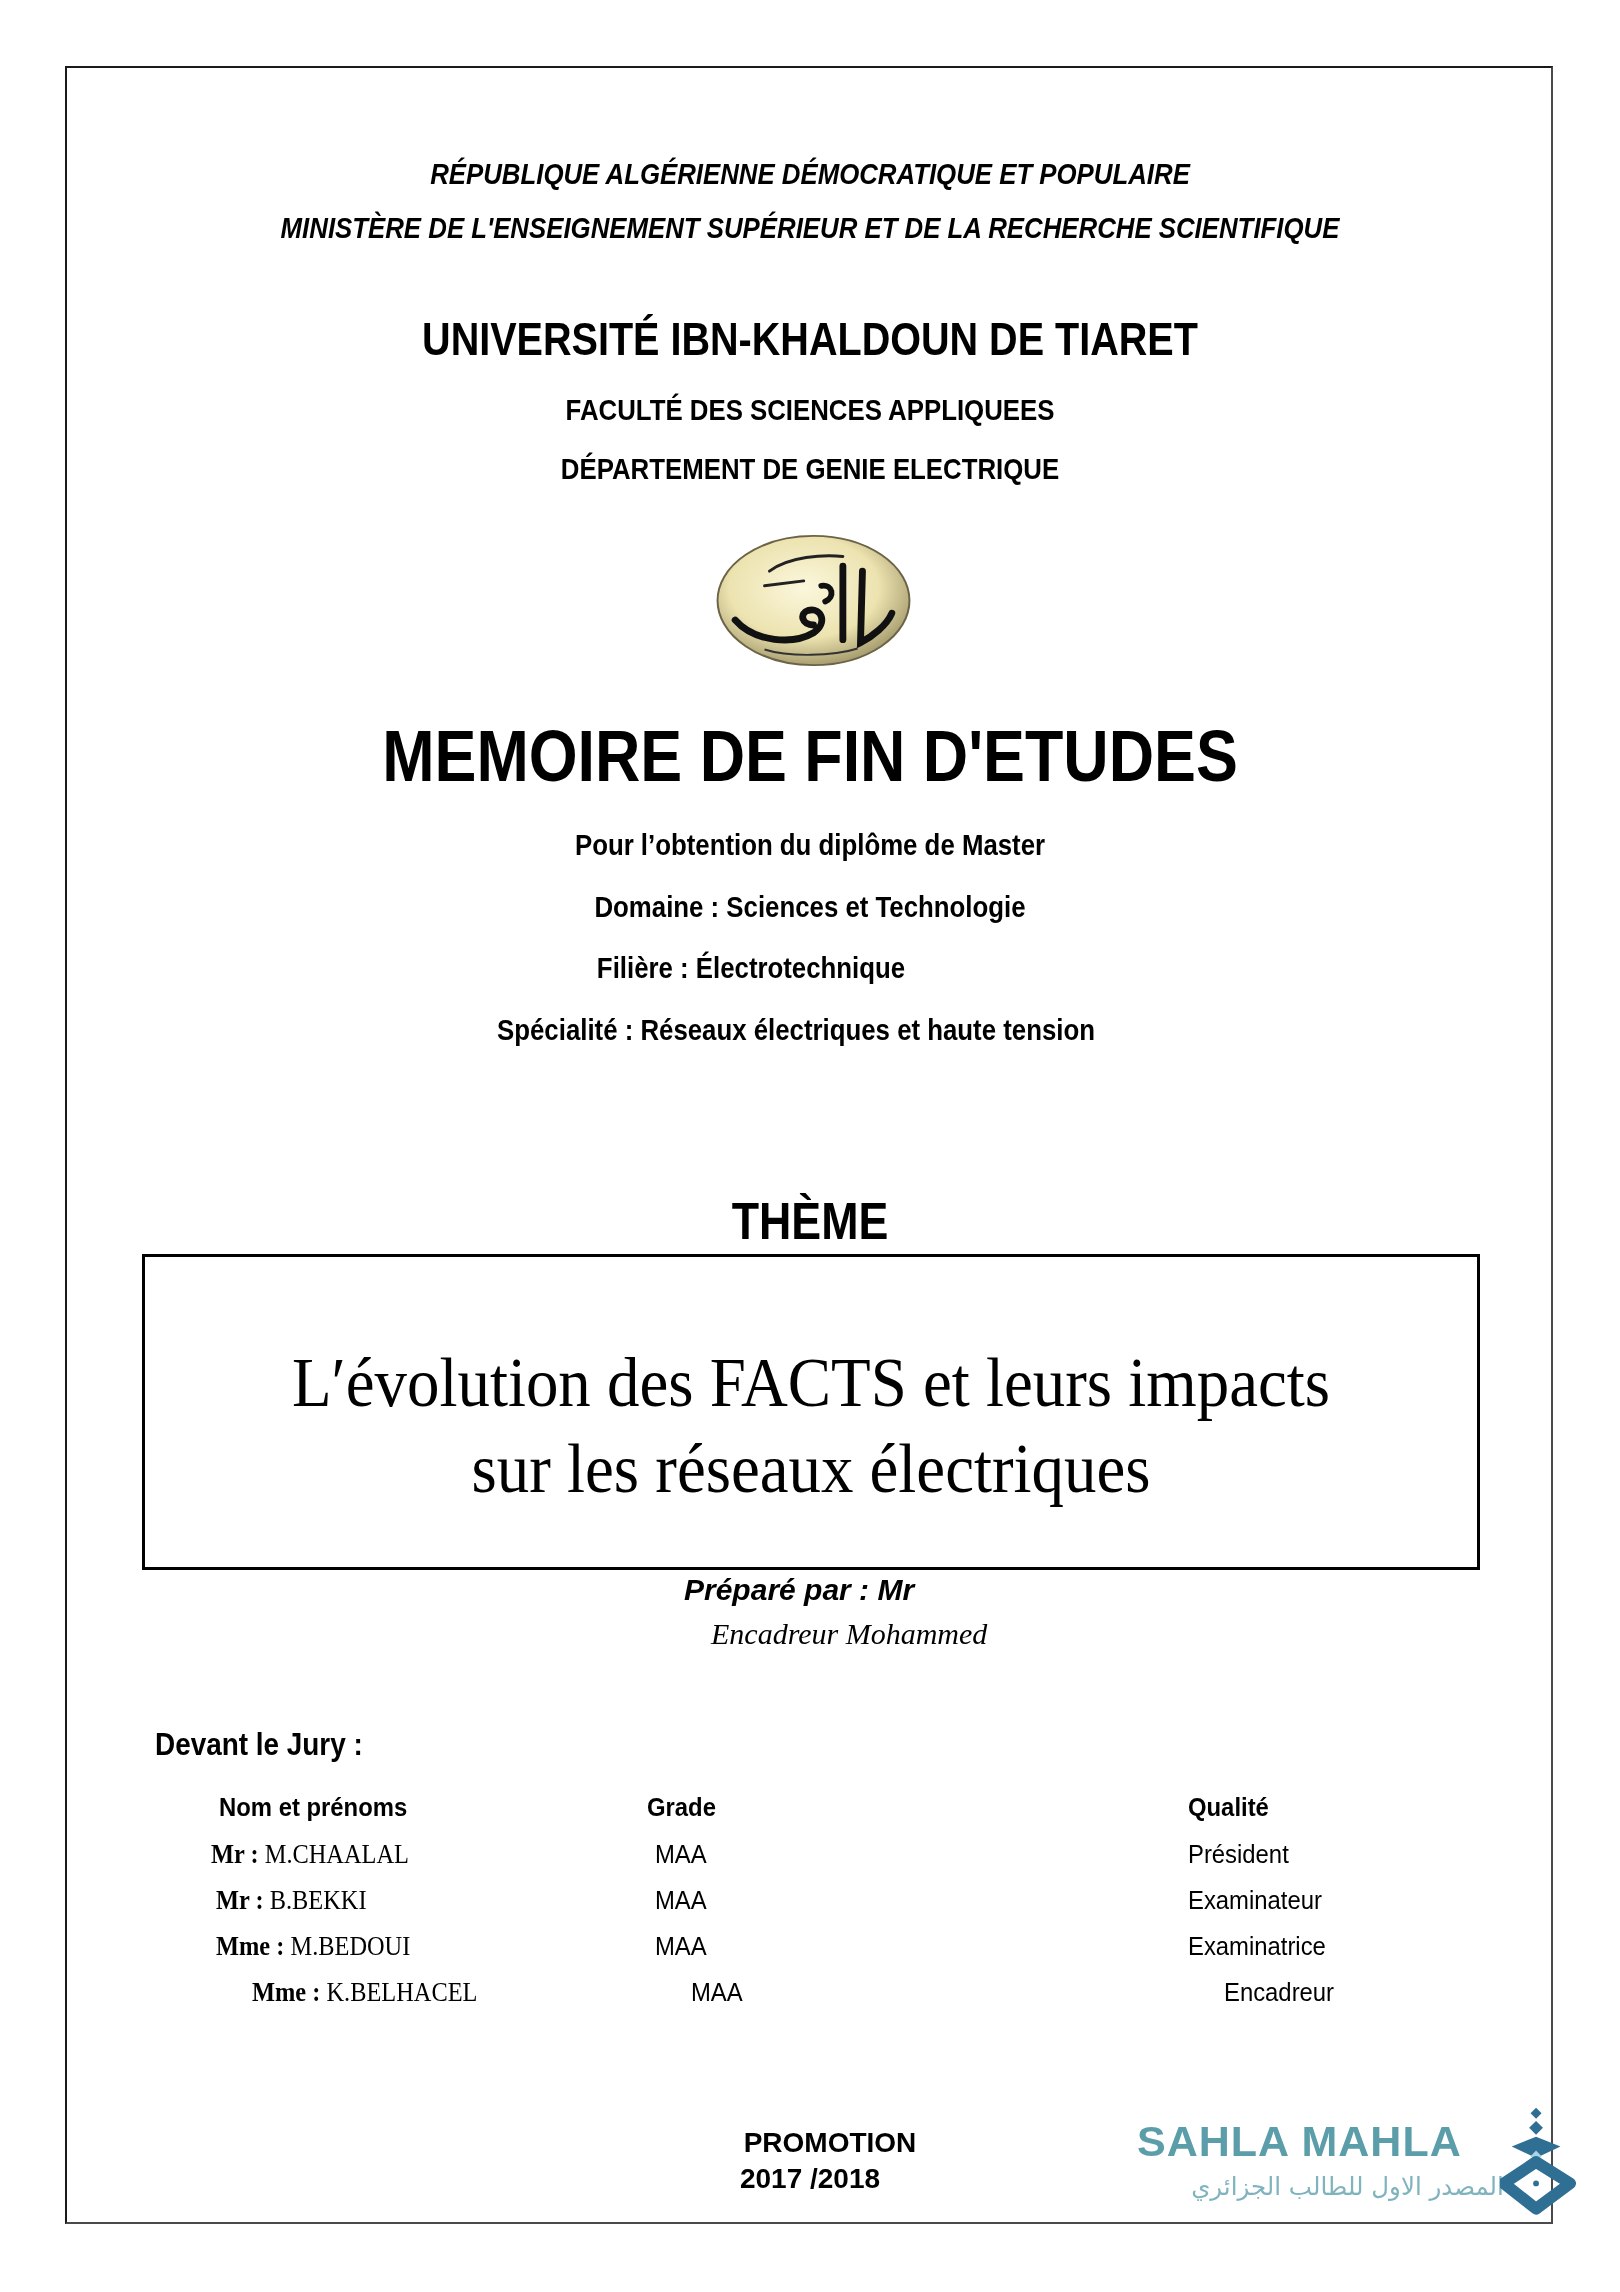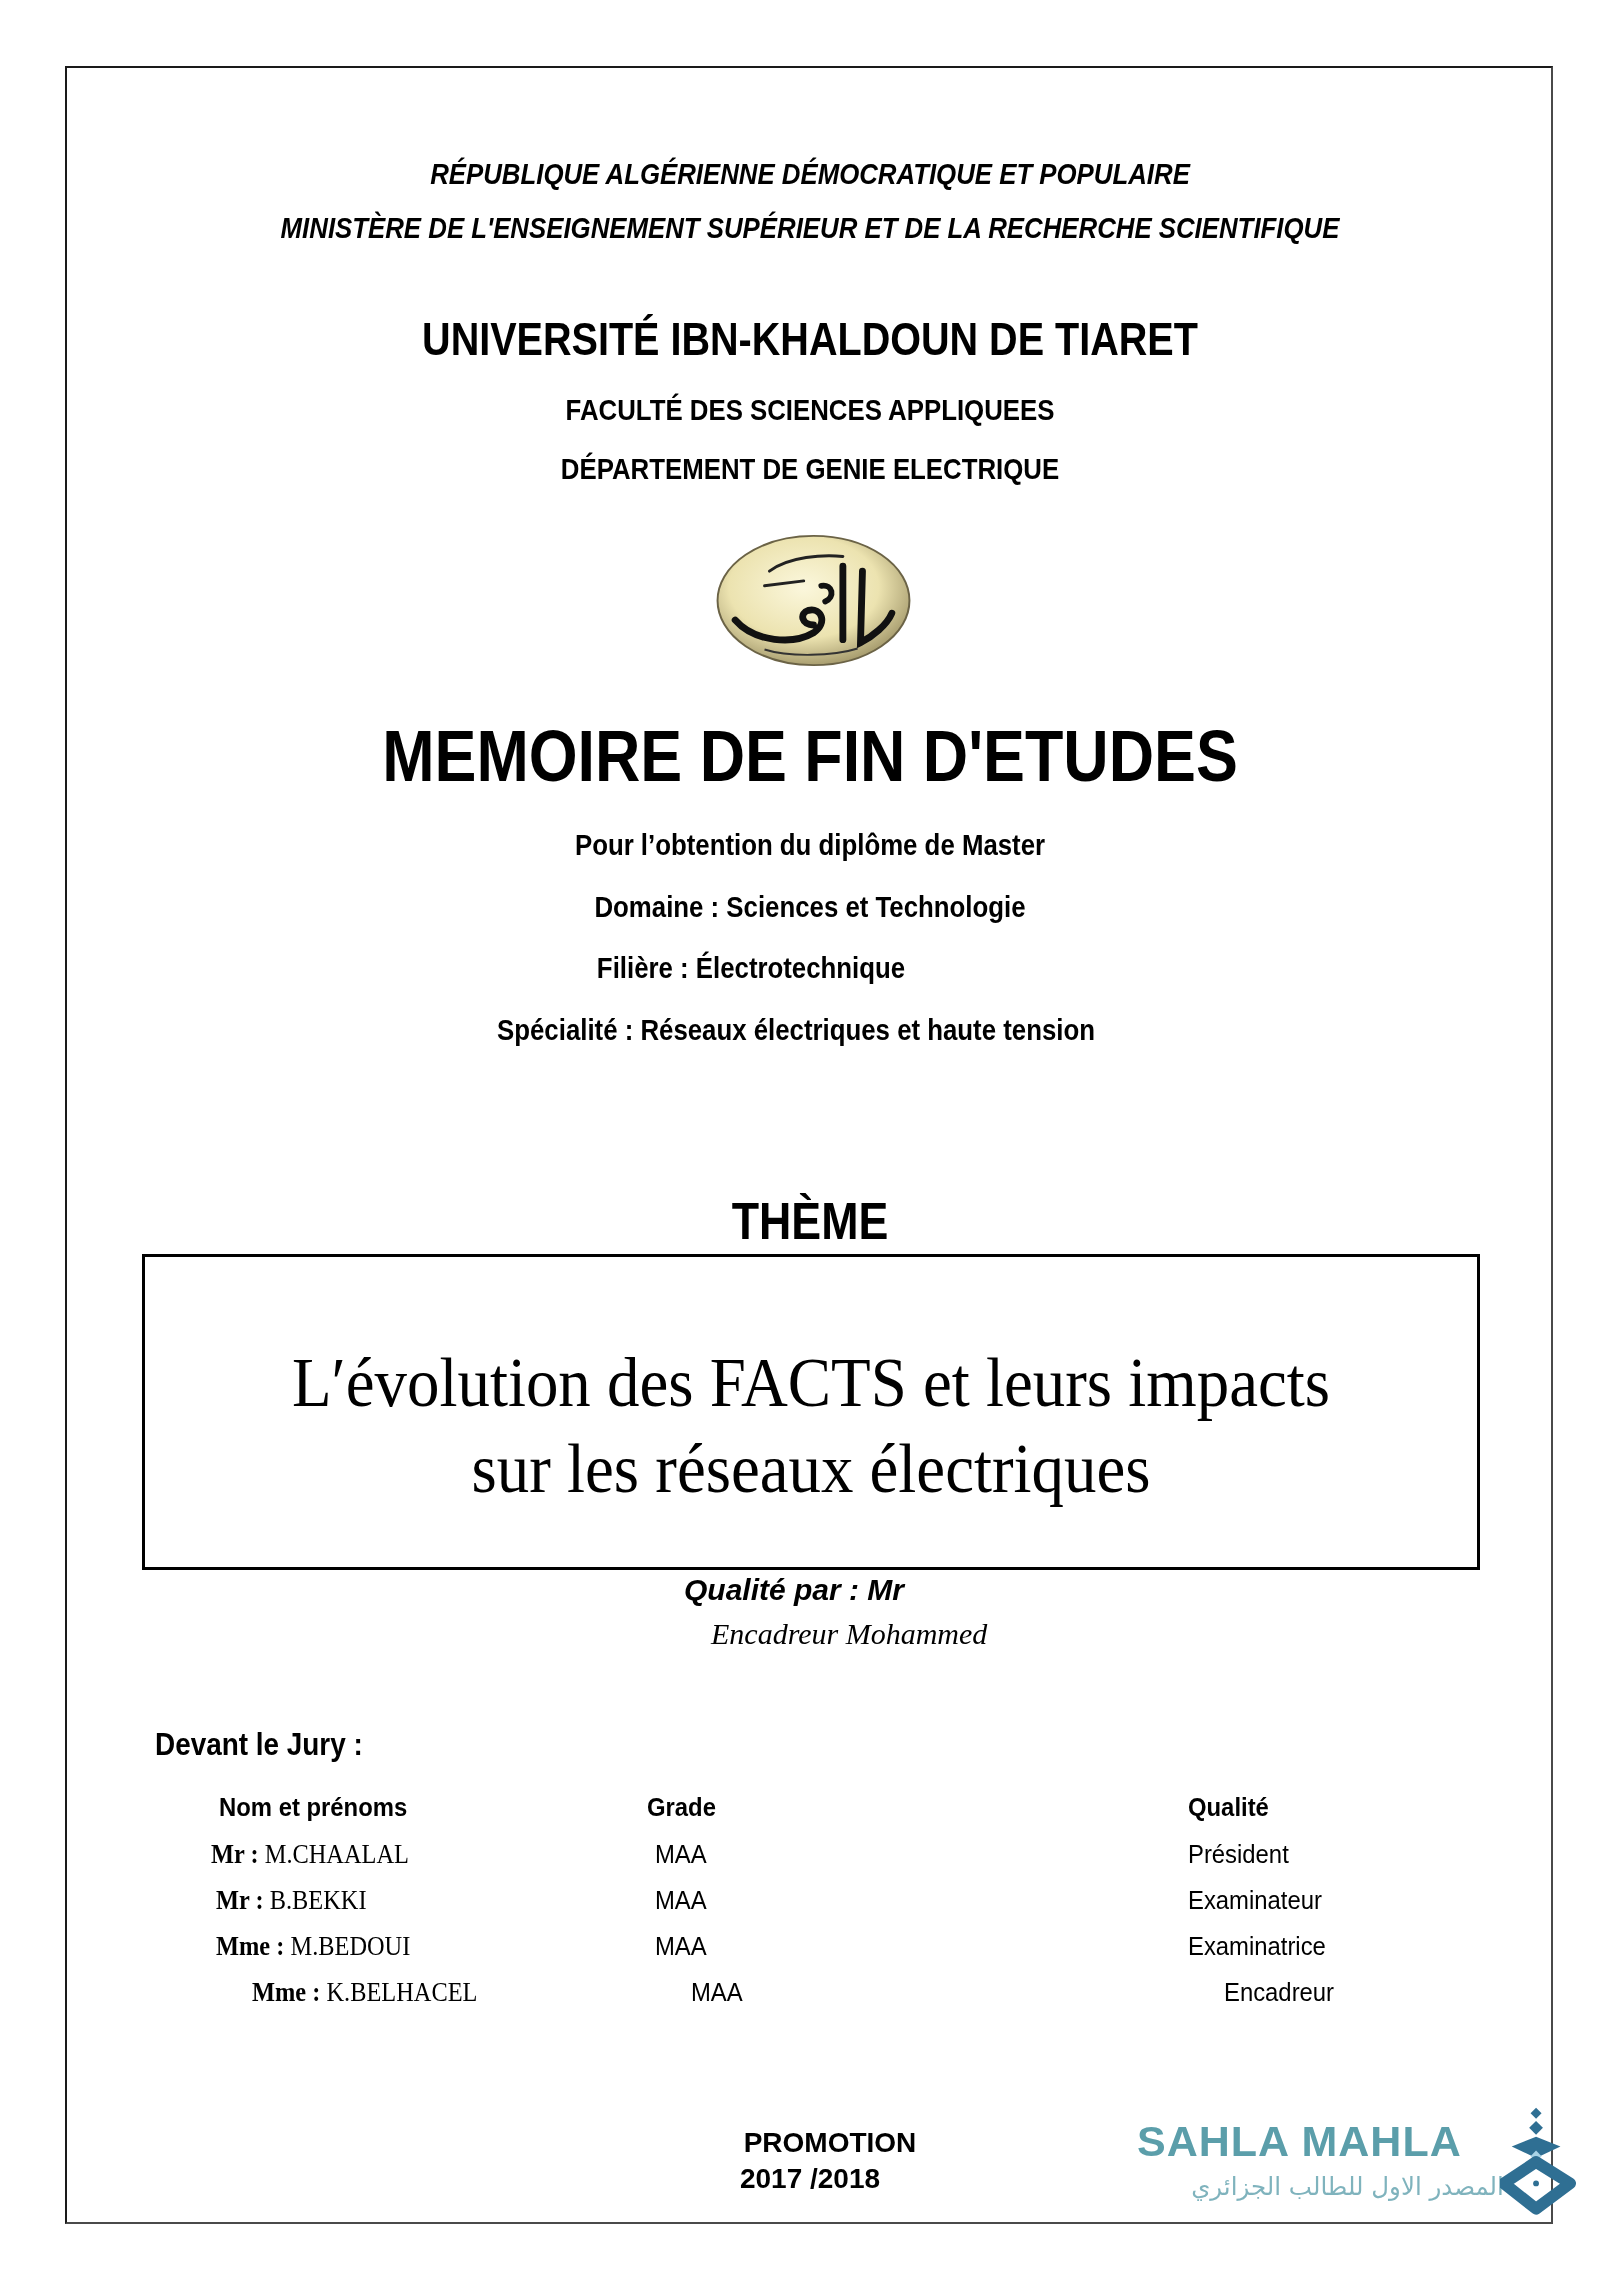--- a/index.html
+++ b/index.html
@@ -135,21 +135,21 @@
 
 <div class="line narrow l-theme">THÈME</div>
 
 <div class="theme-box">
   <div class="theme-text">
     <div>L′évolution des FACTS et leurs impacts</div>
     <div>sur les réseaux électriques</div>
   </div>
 </div>
 
-<div class="prep">Qualité par : Mr</div>
+<div class="prep">Préparé par : Mr</div>
 <div class="author">Encadreur Mohammed</div>
 
 <div class="jury-title">Devant le Jury :</div>
 <div class="jury-head jh-name">Nom et prénoms</div>
 <div class="jury-head jh-grade">Grade</div>
 <div class="jury-head jh-qual">Qualité</div>
 
 <div class="jury-row" style="top:1839px;">
   <span class="jr-name" style="left:211px;"><b>Mr :</b> <span>M.CHAALAL</span></span>
   <span class="jr-grade">MAA</span>

